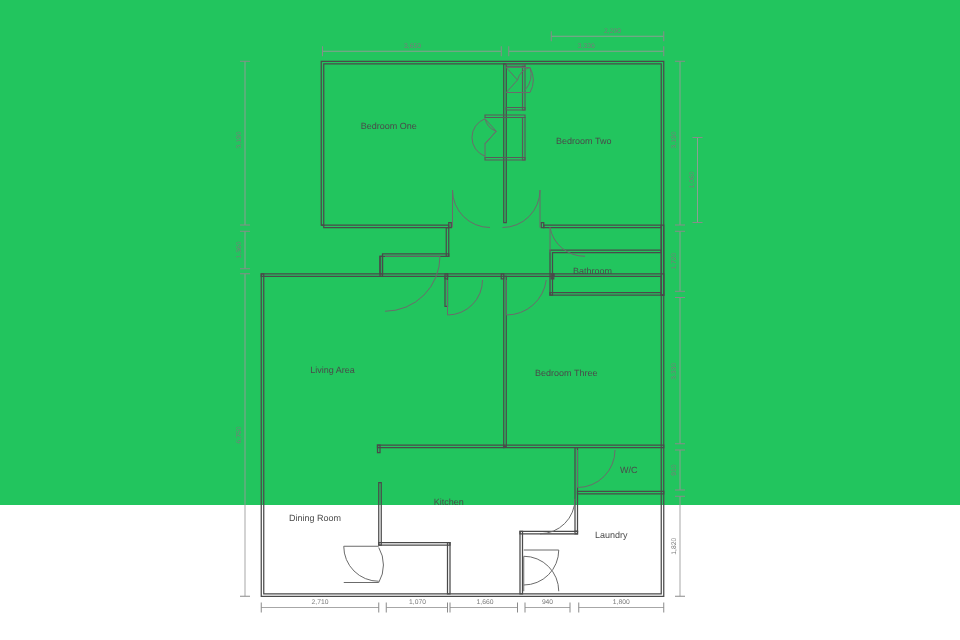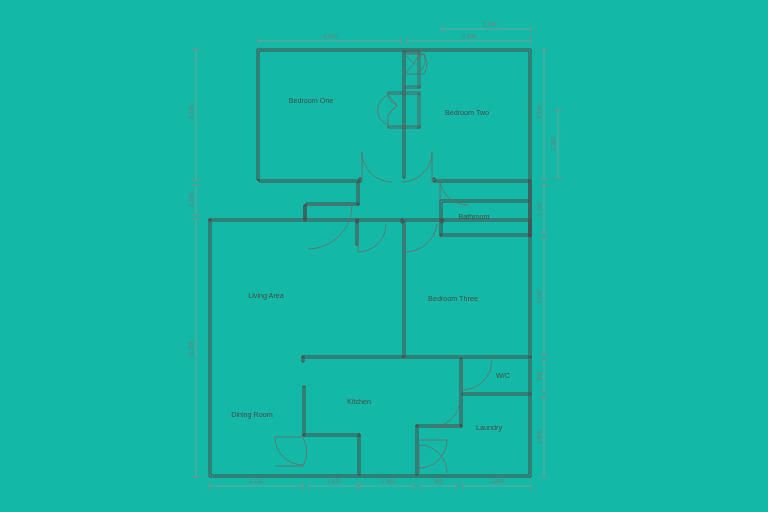--- a/index.html
+++ b/index.html
@@ -3,21 +3,21 @@
 <meta charset="utf-8">
 <title>Floor Plan</title>
 <style>
   html,body{margin:0;padding:0;}
   body{
     width:768px;height:512px;
     background:#ffffff;
     font-family:"Liberation Sans", sans-serif;
     overflow:hidden;
   }
-  #stage{position:relative;width:768px;height:512px;background:#14b8a6;}
+  #stage{position:relative;width:768px;height:404px;background:#22c55e;}
   svg{display:block;}
   .wall{fill:none;stroke:#4a4a4a;stroke-width:1;}
   .wallthin{fill:none;stroke:#5a5a5a;stroke-width:0.9;}
   .door{fill:none;stroke:#6b6b6b;stroke-width:0.8;}
   .dimline{stroke:#9a9a9a;stroke-width:0.7;fill:none;}
   .dimtick{stroke:#8a8a8a;stroke-width:0.8;}
   .roomlabel{font-size:7.2px;fill:#4a4a4a;font-family:"Liberation Sans",sans-serif;}
   .dimtext{font-size:5.4px;fill:#7a7a7a;font-family:"Liberation Sans",sans-serif;}
 </style>
 </head>

